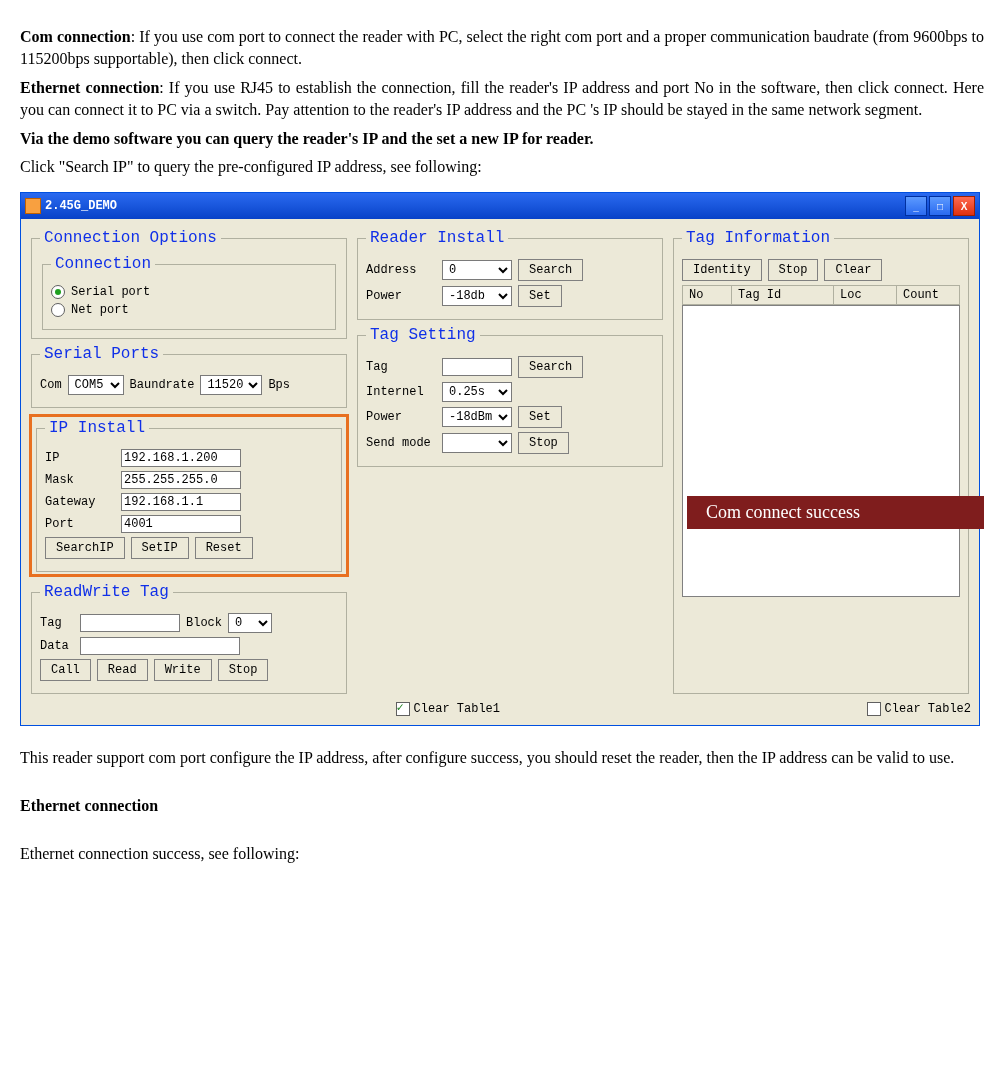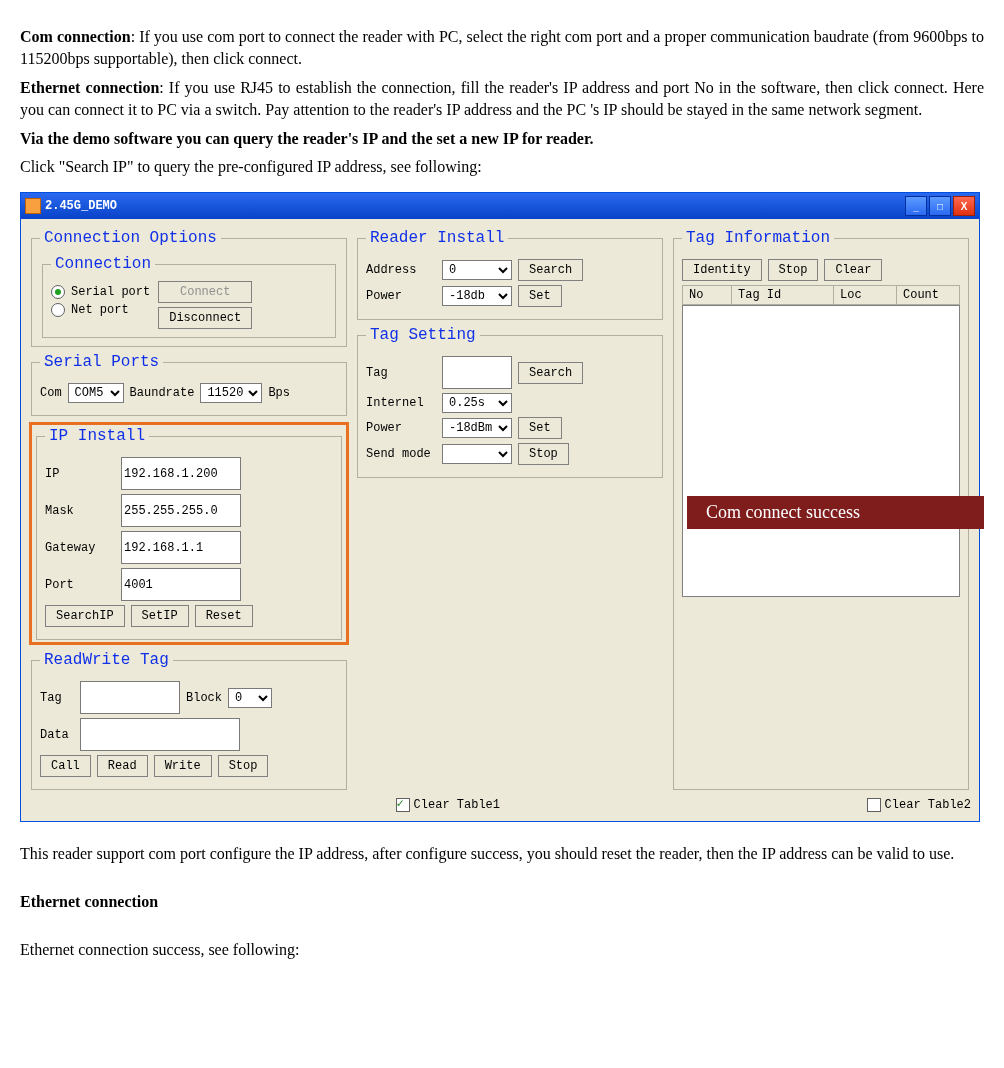--- a/index.html
+++ b/index.html
@@ -17,21 +17,21 @@
   .col-l { width:320px; display:flex; flex-direction:column; gap:6px; }
   .col-m { width:310px; display:flex; flex-direction:column; gap:6px; }
   .col-r { flex:1; display:flex; flex-direction:column; gap:6px; }
   fieldset.groupbox { border:1px solid #b0b0a0; padding:8px 8px 8px 8px; }
   fieldset.groupbox > legend { color:#1030e8; font-family: "Courier New", monospace; font-size:16px; padding:0 4px; }
   .mono { font-family:"Courier New", monospace; font-size:12px; }
   .row { display:flex; align-items:center; gap:6px; margin:4px 0; }
   .lbl { min-width:70px; }
   .radio { width:12px; height:12px; border:1px solid #606060; border-radius:50%; display:inline-flex; align-items:center; justify-content:center; background:#fff; }
   .radio.on::after { content:""; width:6px; height:6px; background:#20a020; border-radius:50%; }
-  input.txt, select.sel { font-family:"Courier New",monospace; font-size:12px; height:33px; padding:0 2px; border:1px solid #7a7a7a; background:#fff; box-sizing:border-box; }
+  input.txt, select.sel { font-family:"Courier New",monospace; font-size:12px; height:18px; padding:0 2px; border:1px solid #7a7a7a; background:#fff; box-sizing:border-box; }
   select.sel { height:20px; }
   button.btn { font-family:"Courier New",monospace; font-size:12px; height:22px; padding:0 10px; background:#ece9d8; border:1px solid #808080; }
   .ip-highlight { border:3px solid #e87020; padding:2px; }
   .opinfo-highlight { border:3px solid #e87020; }
   .opinfo-box { background:#fff; border:1px solid #808080; height:230px; padding:4px; white-space:pre-line; }
   .taggrid-head { display:flex; background:#ece9d8; border:1px solid #b0b0a0; font-family:"Courier New",monospace; font-size:12px; }
   .taggrid-head > div { padding:2px 6px; border-right:1px solid #b0b0a0; }
   .taggrid-body { background:#fff; border:1px solid #808080; height:290px; position:relative; }
   .overlay-success { position:absolute; top:190px; left:4px; width:260px; background:#7f1d1d; color:#fff; font-family:"Times New Roman",serif; font-size:18px; padding:6px 19px; }
   .check { display:inline-block; width:12px; height:12px; border:1px solid #606060; background:#fff; position:relative; vertical-align:middle; margin-right:4px; }
@@ -73,24 +73,20 @@
               <div>
                 <div class="row mono">
                     <span class="radio on"></span>
                     <span>Serial port</span>
                   </div>
                 <div class="row mono">
                     <span class="radio"></span>
                     <span>Net port</span>
                   </div>
               </div>
-              <div style="display:flex;flex-direction:column;gap:4px;">
-                <button class="btn" style="color:#909090">Connect</button>
-                <button class="btn">Disconnect</button>
-              </div>
             </div>
           </fieldset>
         </fieldset>
 
         <fieldset class="groupbox">
           <legend>Serial Ports</legend>
           <div class="row mono">
             <span>Com</span>
             <select class="sel" style="width:56px"><option>COM5</option></select>
             <span>Baundrate</span>

